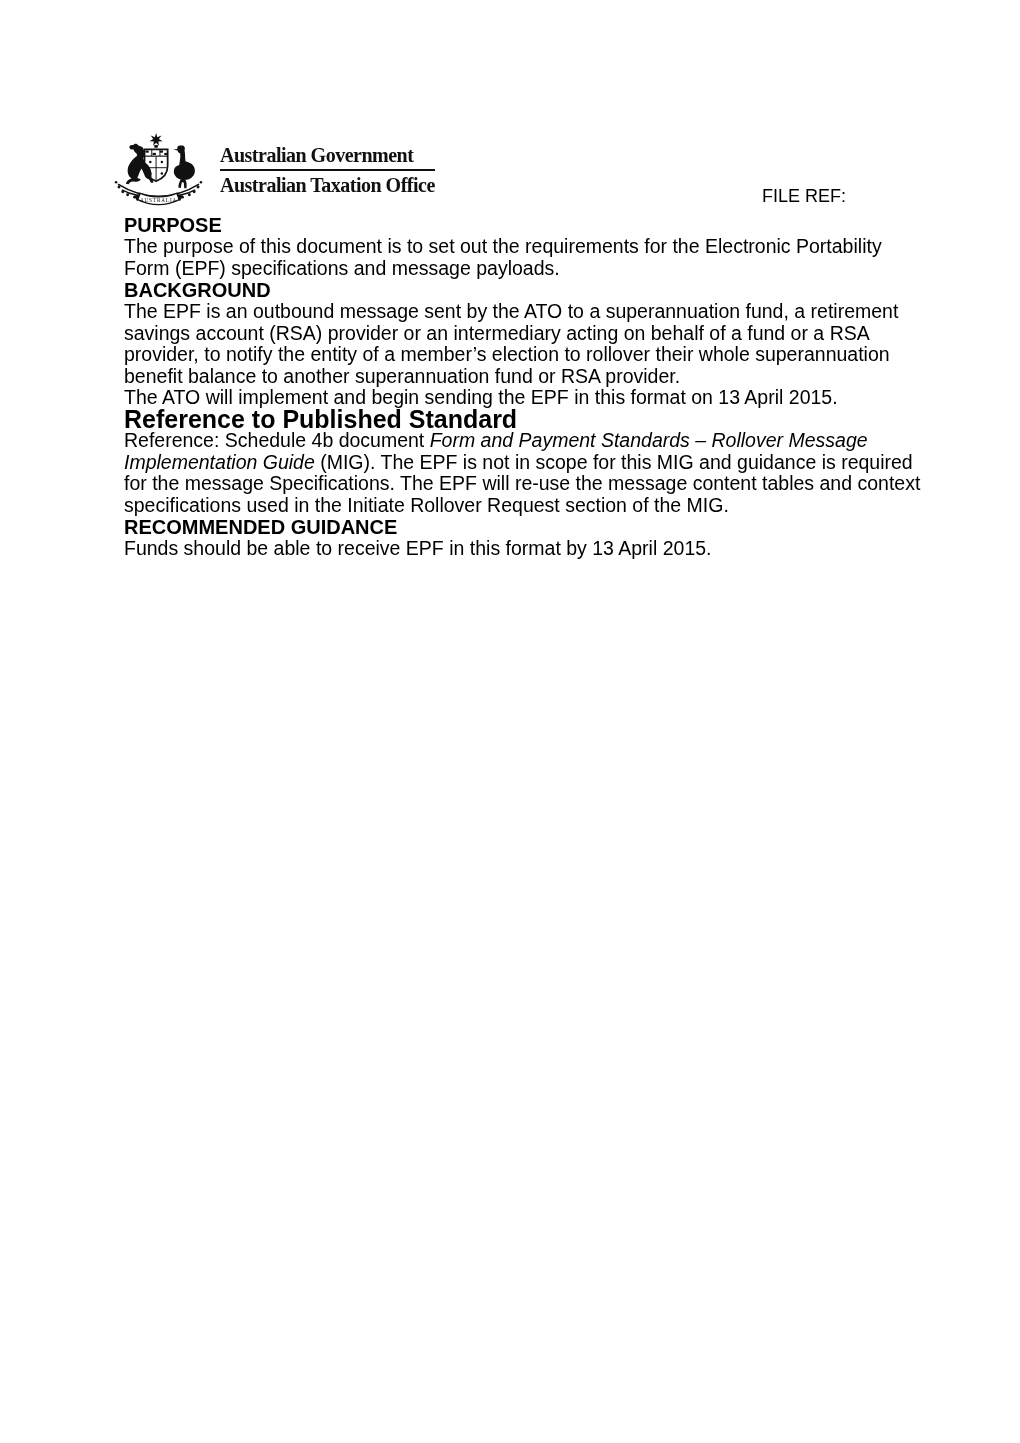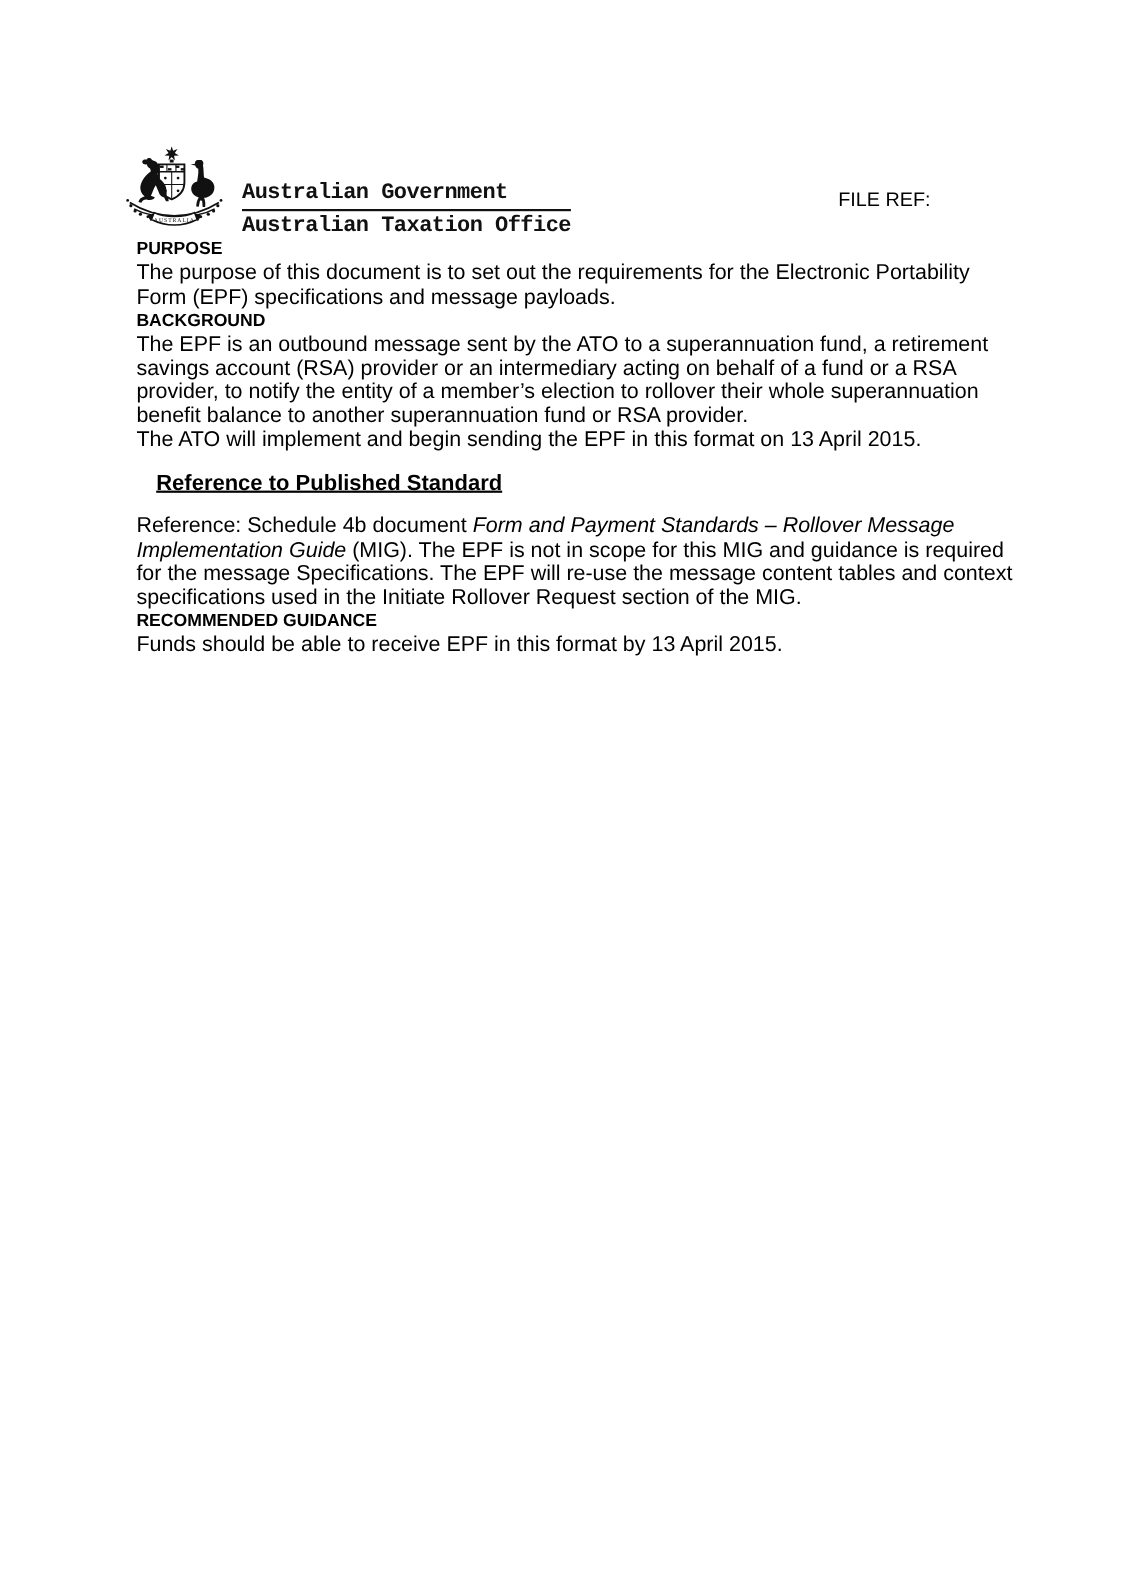--- a/index.html
+++ b/index.html
@@ -13,66 +13,65 @@
   }
   
   .header {
     display:flex;
     align-items:flex-start;
     padding:133px 0 0 110px;
   }
   .logo { display:flex; align-items:flex-start; }
   .crest { width:97px; height:81px; display:block; }
   .logo-text {
-    margin:33px 0 0 13px;
-    font-family:Liberation Mono, monospace;
+    margin:12px 0 0 13px;
+    font-family:Liberation Serif, serif;
     font-weight:bold;
     color:#111111;
   }
   .logo-line1 {
     font-size:20px; line-height:20px; letter-spacing:-0.5px;
     padding-bottom:4px;
     border-bottom:2px solid #111111;
     white-space:nowrap;
   }
   .logo-line2 {
     font-size:20px; line-height:20px; letter-spacing:-0.5px;
     padding-top:4px;
     white-space:nowrap;
   }
   .file-ref {
     margin-left:auto;
     margin-right:174px;
-    margin-top:38px;
+    margin-top:53px;
     font-size:18px;
     line-height:20px;
     white-space:nowrap;
   }
   
   .content { margin-left:124px; width:800px; }
   .title {
     margin:97px 0 0 0;
     font-size:33px;
     line-height:35px;
     font-weight:normal;
     letter-spacing:-0.8px;
   }
   h2.sect {
     margin:0;
-    font-size:16px;
+    font-size:20px;
     line-height:22px;
     font-weight:bold;
     letter-spacing:0;
   }
   h3.subsect {
-    margin:18px;
-    font-size:20px;
+    margin:0;
+    font-size:25px;
     line-height:21.5px;
     font-weight:bold;
-    text-decoration:underline;
   }
   p.para {
     margin:0;
     font-size:19.5px;
     line-height:21.5px;
     letter-spacing:0;
   }
   p.para em { font-style:italic; }
   .mt9  { margin-top:9px;  }
   .mt18 { margin-top:18px; }

